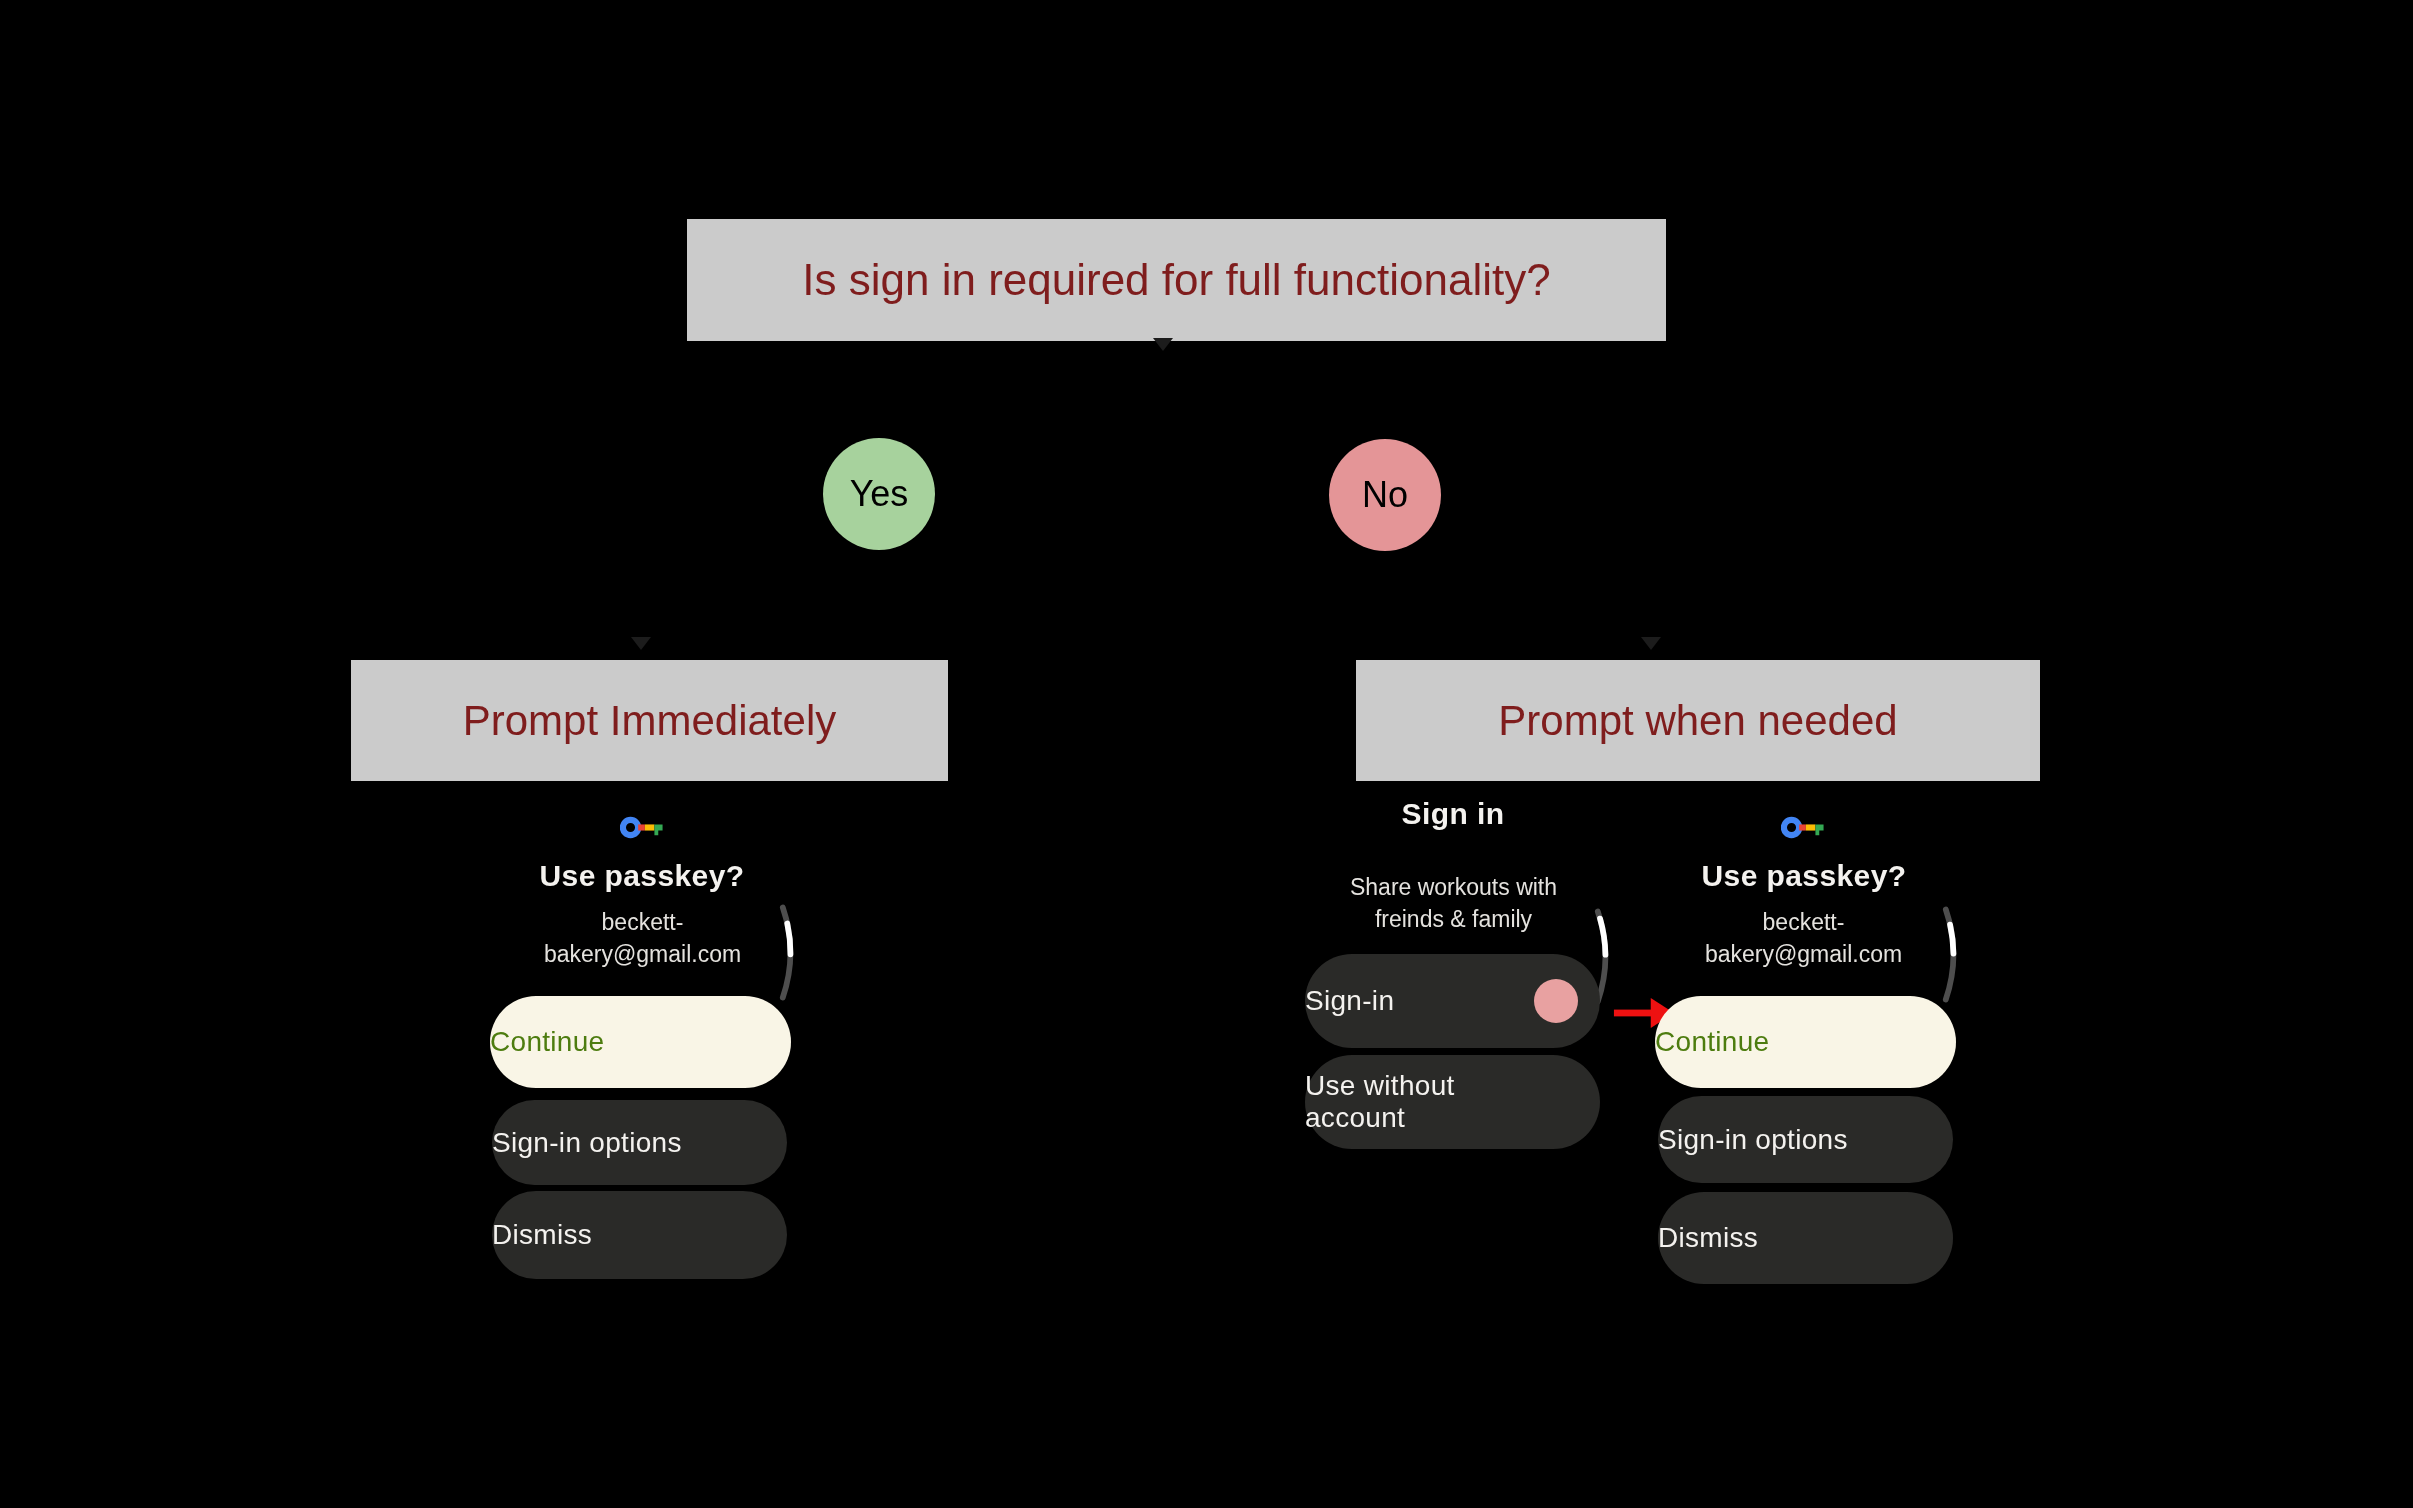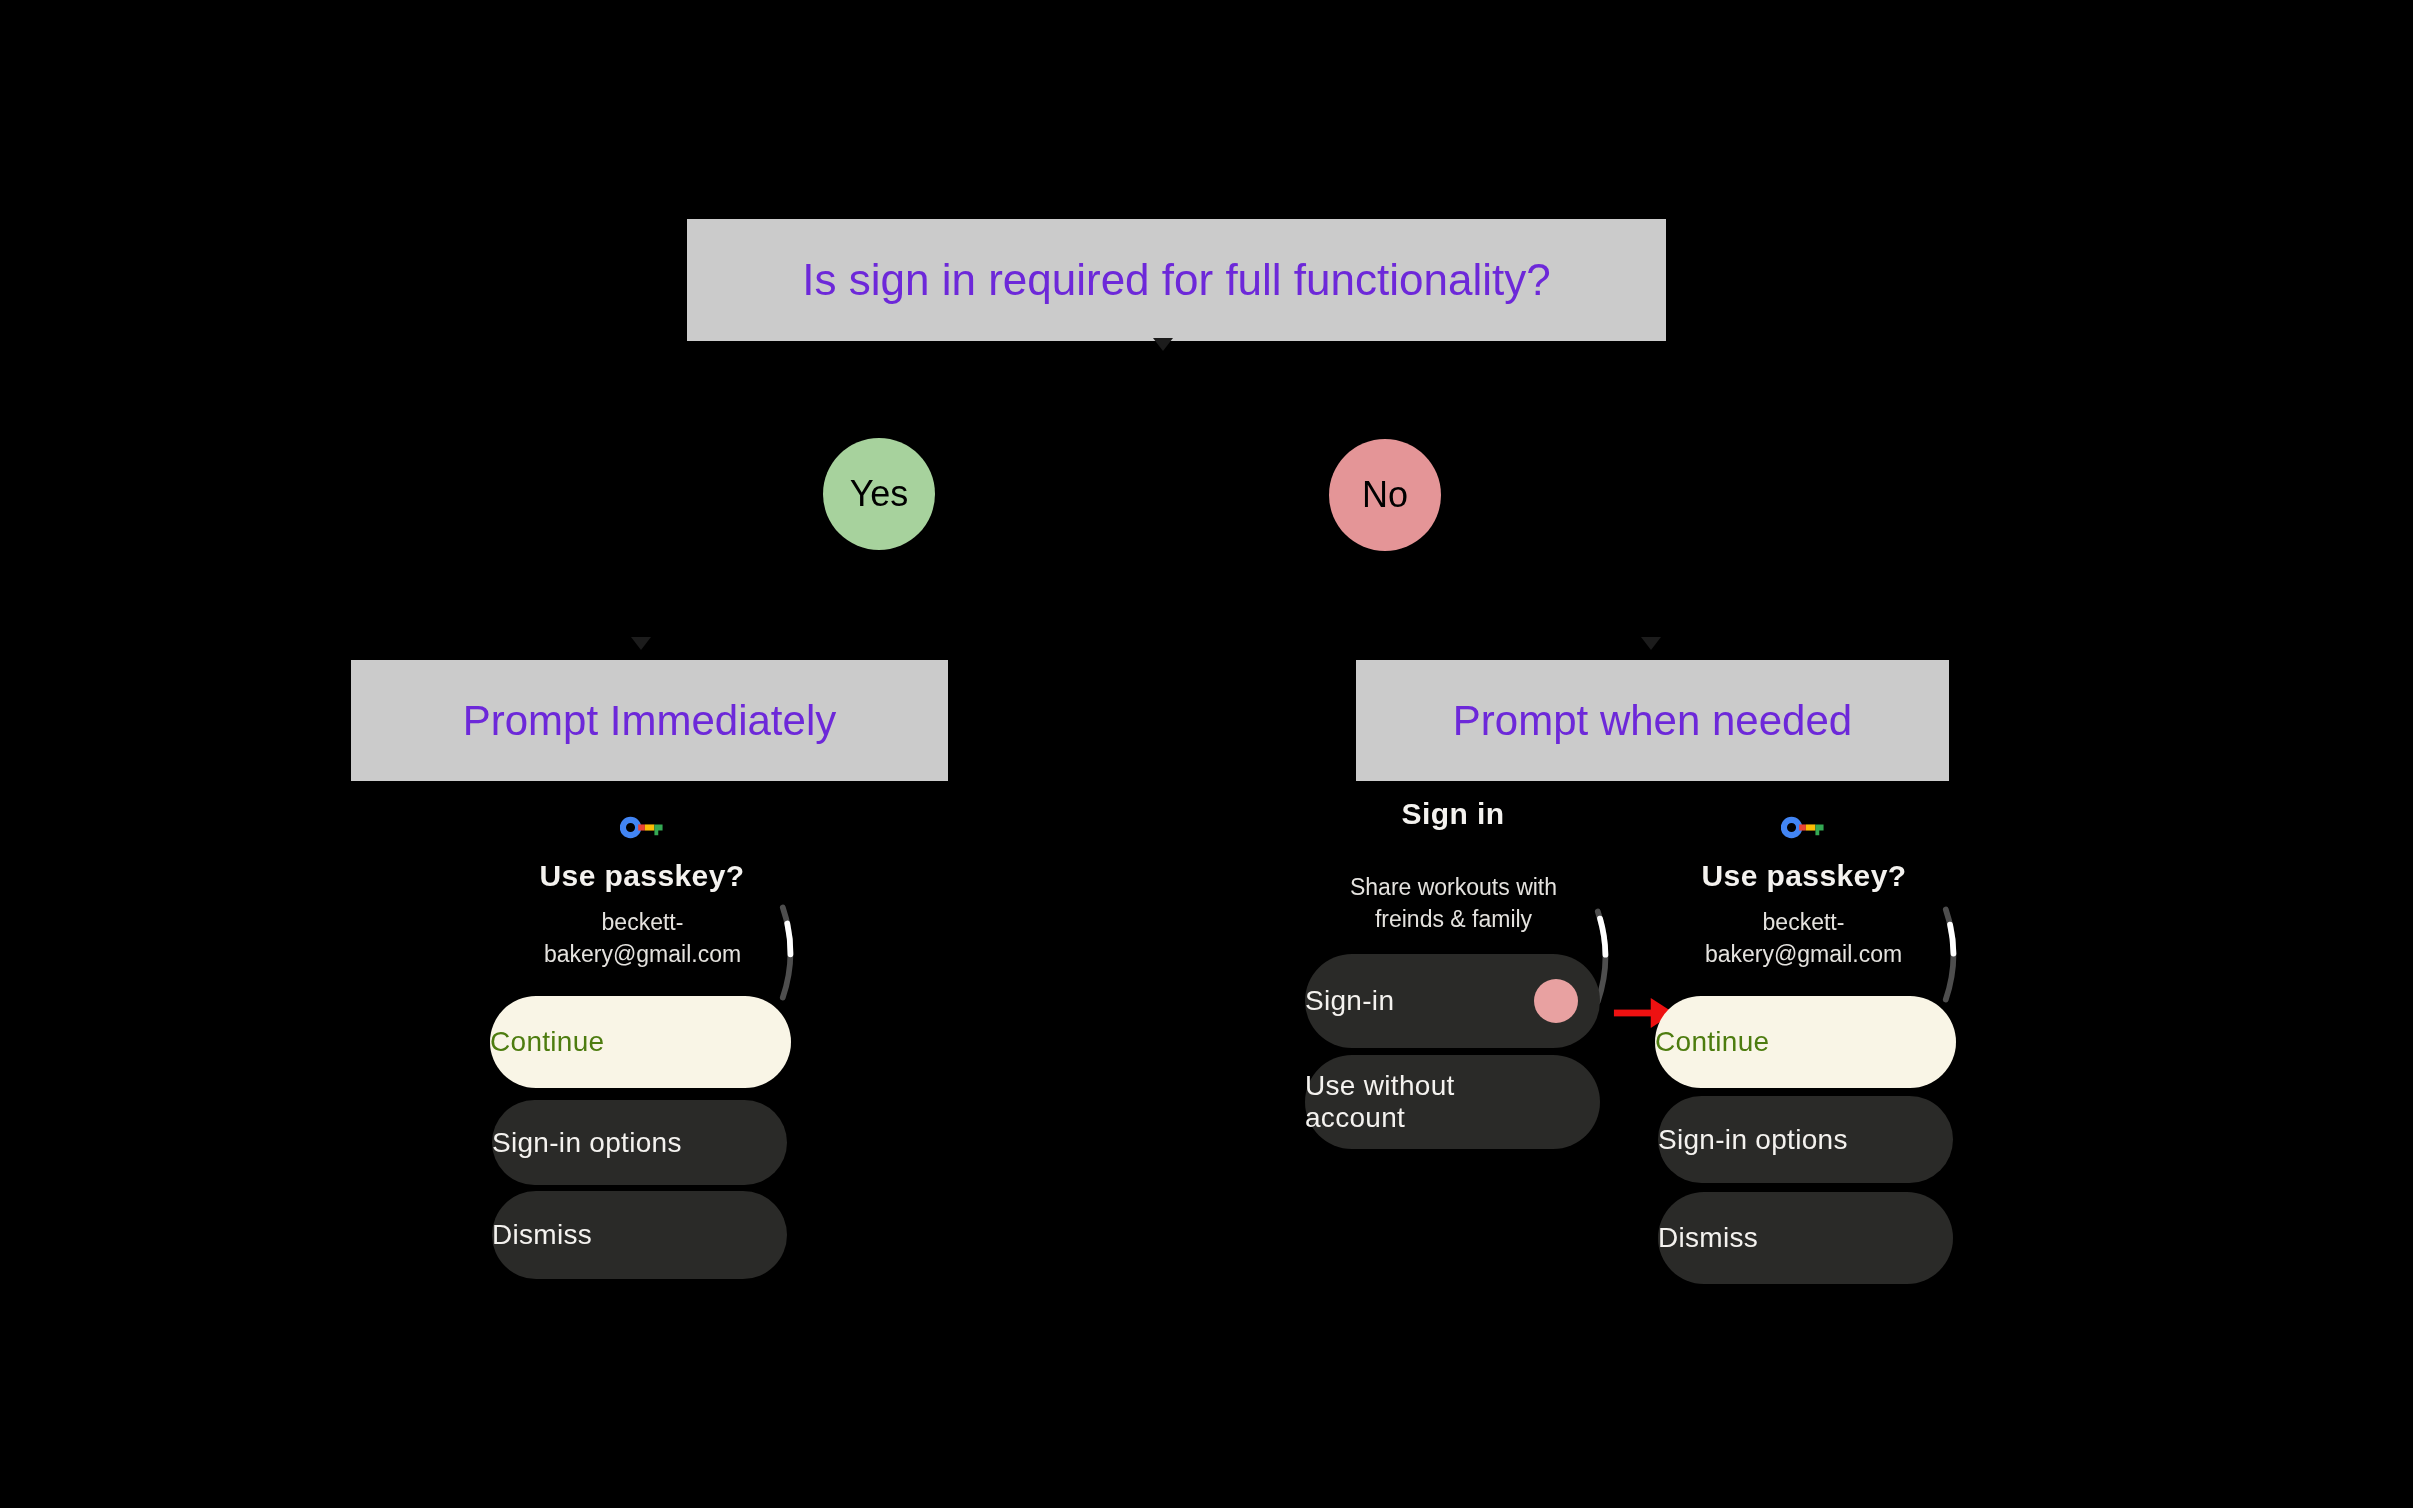--- a/index.html
+++ b/index.html
@@ -2,27 +2,27 @@
 <html><head>
 <meta charset="utf-8">
 <style>
   html,body{margin:0;padding:0;background:#000;}
   .canvas{
     position:relative;width:2414px;height:1508px;background:#000;
     font-family:"Liberation Sans", sans-serif;overflow:hidden;
   }
   .abs{position:absolute;}
   .flow-box{
-    position:absolute;background:#cbcbcb;color:#6d28d9;
+    position:absolute;background:#cbcbcb;color:#7f1d1d;
     display:flex;align-items:center;justify-content:center;text-align:center;
   }
   .question-box{left:687px;top:219px;width:979px;height:122px;font-size:44px;}
   .branch-box{top:648px;width:597px;height:121px;font-size:42px;margin-top:12px;}
   .branch-yes{left:351px;}
-  .branch-no{left:1356px;width:593px;}
+  .branch-no{left:1356px;width:684px;}
   .decision-circle{
     position:absolute;width:112px;height:112px;border-radius:50%;
     display:flex;align-items:center;justify-content:center;
     font-size:36px;color:#000000;
   }
   .yes-circle{left:823px;top:438px;background:#a7d29d;}
   .no-circle{left:1329px;top:439px;background:#e49597;}
   .notch{
     position:absolute;width:0;height:0;
     border-left:10.6px solid transparent;border-right:10.6px solid transparent;

